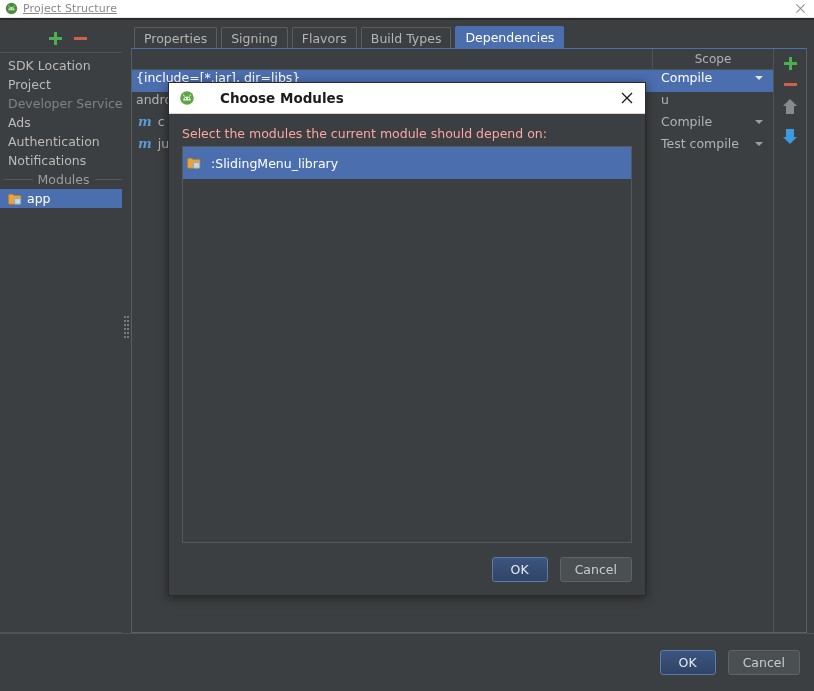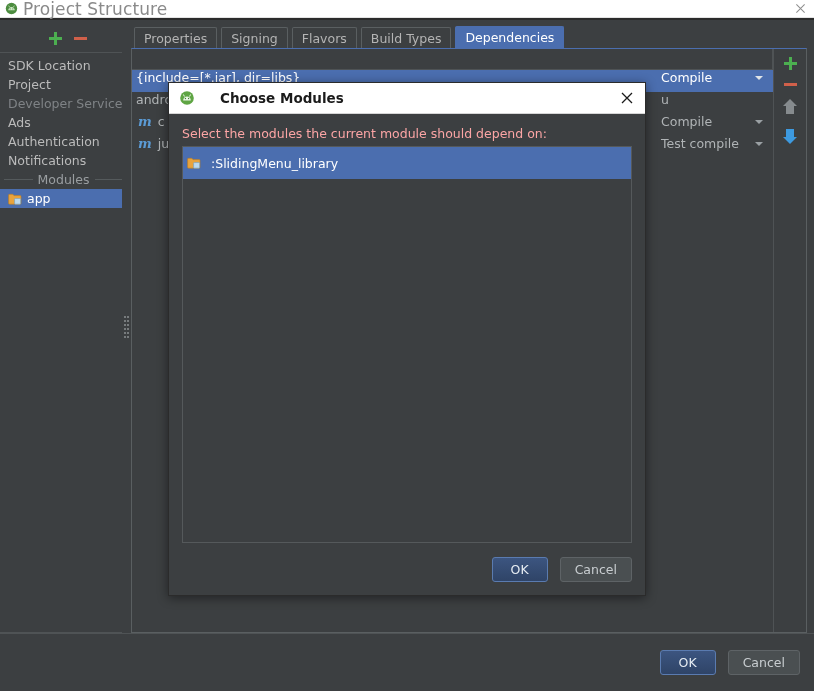--- a/index.html
+++ b/index.html
@@ -37,24 +37,25 @@
     flex: 0 0 auto;
     position: relative;
     border-bottom: 1px solid #e3e3e3;
   }
   .titlebar-icon {
     width: 13px; height: 13px;
     margin-right: 5px;
     flex: 0 0 auto;
   }
   .titlebar-title {
-    font-size: 17px;
+    font-size: 11px;
     color: #8a8a8a;
     letter-spacing: .1px;
     white-space: nowrap;
+    text-decoration: underline;
   }
   .titlebar-close {
     margin-left: auto;
     width: 16px; height: 16px;
     display: flex; align-items: center; justify-content: center;
     color: #9a9a9a;
   }
 
   
   .win-body {
@@ -552,20 +553,21 @@
           <div class="tab active">
             <span>Dependencies</span>
           </div>
         </div>
 
         <div class="dep-pane">
 
           <div class="dep-table">
             <div class="dep-header">
               <div class="col-name"></div>
+              <div class="col-scope">Scope</div>
             </div>
             <div class="dep-rows">
 
               <div class="dep-row selected">
                 <div class="cell-name">{include=[*.jar], dir=libs}</div>
                 <div class="cell-scope">
                   <span>Compile</span>
                   <span class="caret"></span>
                 </div>
               </div>

